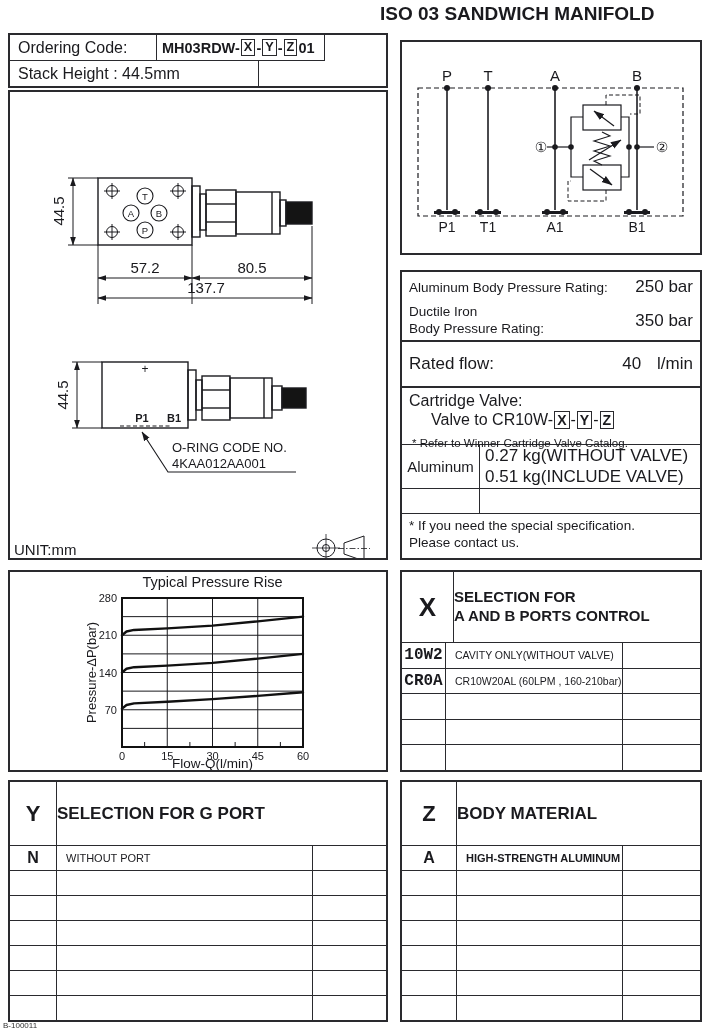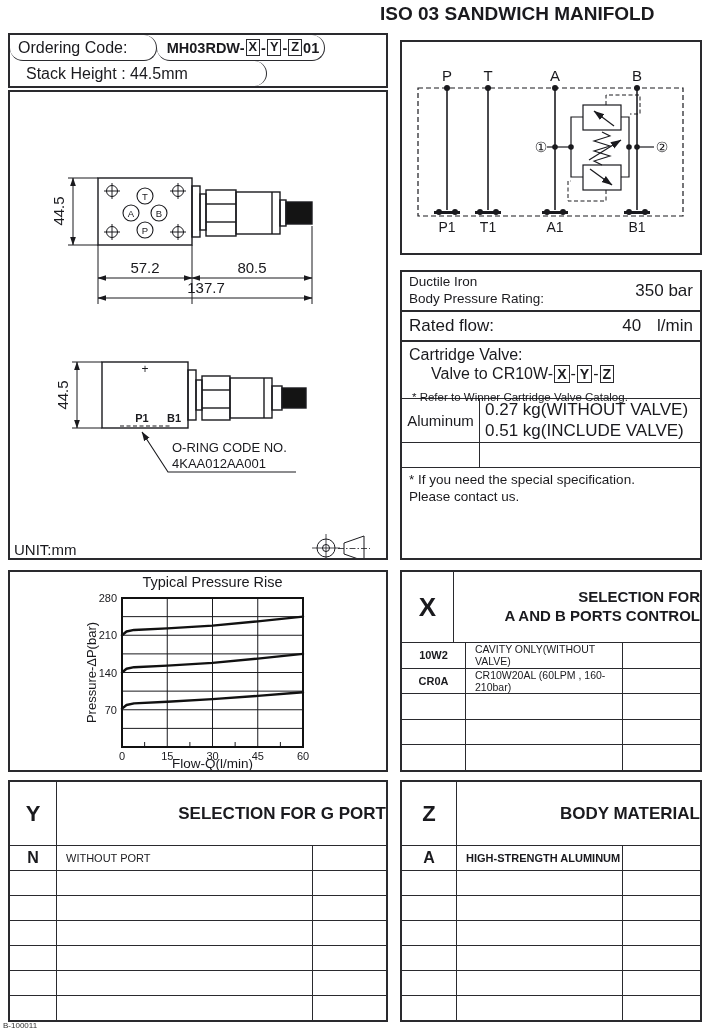--- a/index.html
+++ b/index.html
@@ -9,72 +9,72 @@
   .panel { position:absolute; border:2px solid #2a2a2e; background:#fff; }
   svg { display:block; font-family:inherit; }
   svg text { fill:#1a1a1e; }
 
   
   #page-title { position:absolute; left:380px; top:3px; width:322px; text-align:left;
     font-size:19px; font-weight:bold; letter-spacing:0px; }
 
   
   #ordering { left:8px; top:33px; width:380px; height:55px; }
-  #ordering .c { position:absolute; display:flex; align-items:center;border-radius:13px; }
+  #ordering .c { position:absolute; display:flex; align-items:center; }
   #ord-label { left:0; top:0; width:147px; height:26px; border-right:1px solid #2a2a2e; border-bottom:1px solid #2a2a2e; padding-left:8px; font-size:16px; }
-  #ord-code  { left:147px; top:0; width:168px; height:26px; border-right:1px solid #2a2a2e; border-bottom:1px solid #2a2a2e; padding-left:5px; font-size:14.5px; font-weight:bold;justify-content:center; }
-  #ord-stack { left:8px; top:26px; width:249px; height:25px; border-right:1px solid #2a2a2e; padding-left:8px; font-size:16px; }
+  #ord-code  { left:147px; top:0; width:168px; height:26px; border-right:1px solid #2a2a2e; border-bottom:1px solid #2a2a2e; padding-left:5px; font-size:14.5px; font-weight:bold; }
+  #ord-stack { left:0; top:26px; width:249px; height:25px; border-right:1px solid #2a2a2e; padding-left:8px; font-size:16px; }
   .codebox { display:inline-block; border:1px solid #2a2a2e; padding:0 2px; margin:0 1px; font-weight:bold; font-size:0.88em; line-height:1.15; }
 
   
   #drawings { left:8px; top:90px; width:380px; height:470px; }
 
   
   #schematic { left:400px; top:40px; width:302px; height:215px; }
 
   
   #tech { left:400px; top:270px; width:302px; height:290px; font-size:13.5px; }
   #tech .hdr { height:26px; border-bottom:1px solid #2a2a2e; display:flex; align-items:center; justify-content:center; font-weight:bold; font-size:15px; }
   .trow { display:flex; align-items:center; padding:0 7px; justify-content:space-between; }
   .trow .val { font-size:17px; white-space:nowrap; }
   #trow1 { height:30px; }
   #trow2 { height:40px; border-bottom:2px solid #2a2a2e; }
   #trow2 .two { display:flex; flex-direction:column; line-height:1.25; }
-  #trow3 { height:30px; border-bottom:2px solid #2a2a2e; font-size:17px; }
+  #trow3 { height:46px; border-bottom:2px solid #2a2a2e; font-size:17px; }
   #trow3 .valpair { display:flex; gap:16px; font-size:17px; }
   #cart { height:56px; padding:3px 7px 0 7px; line-height:1.2; }
   #cart .l1 { font-size:16px; }
   #cart .l2 { font-size:16px; padding-left:22px; }
   #cart .note { font-size:11.5px; padding-left:3px; margin-top:8px; }
   #wtbl { height:70px; border-top:1px solid #2a2a2e; border-bottom:1px solid #2a2a2e; display:flex; flex-direction:column; }
   #wtbl .wrow { display:flex; flex:1; }
   #wtbl .wrow + .wrow { border-top:1px solid #2a2a2e; }
   #wtbl .wc1 { width:78px; border-right:1px solid #2a2a2e; display:flex; align-items:center; justify-content:center; font-size:15px; }
   #wtbl .wc2 { flex:1; display:flex; flex-direction:column; justify-content:center; padding-left:5px; font-size:17px; line-height:1.25; }
   #techfoot { padding:4px 0 0 7px; font-size:13.5px; line-height:1.25; }
 
   
   #chartpanel { left:8px; top:570px; width:380px; height:202px; }
 
   
   .tbl { display:flex; flex-direction:column; }
   .tbl .hdr { display:flex; border-bottom:1px solid #2a2a2e; flex:none; }
   .tbl .hdr .hcode { border-right:1px solid #2a2a2e; display:flex; align-items:center; justify-content:center; font-weight:bold; }
-  .tbl .hdr .httl { flex:1; display:flex; flex-direction:column; align-items:flex-end; justify-content:center; font-weight:bold; text-align:center; line-height:1.25; }
+  .tbl .hdr .httl { flex:1; display:flex; flex-direction:column; align-items:flex-start; justify-content:center; font-weight:bold; text-align:center; line-height:1.25; }
   .tbl .row { display:flex; flex:1; border-bottom:1px solid #2a2a2e; min-height:0; }
   .tbl .row:last-child { border-bottom:none; }
   .tbl .rcode { border-right:1px solid #2a2a2e; display:flex; align-items:center; justify-content:center; font-weight:bold; }
   .tbl .rdesc { flex:1; border-right:1px solid #2a2a2e; display:flex; align-items:center; padding-left:9px; }
   .tbl .rextra { flex:none; }
 
   #xtbl { left:400px; top:570px; width:302px; height:202px; }
   #xtbl .hdr { height:71px; }
   #xtbl .hcode { width:52px; font-size:26px; }
   #xtbl .httl { font-size:15px; }
-  #xtbl .rcode { width:64px; font-size:11px; }
+  #xtbl .rcode { width:44px; font-size:16px;font-family:Liberation Mono, monospace; }
   #xtbl .rdesc { font-size:10.5px; }
   #xtbl .rextra { width:77px; }
 
   #ytbl { left:8px; top:780px; width:380px; height:242px; }
   #ytbl .hdr { height:64px; }
   #ytbl .hcode { width:47px; font-size:22px; }
   #ytbl .httl { font-size:17px; }
   #ytbl .rcode { width:47px; font-size:16px; }
   #ytbl .rdesc { font-size:11px; }
   #ytbl .rextra { width:73px; }
@@ -289,20 +289,24 @@
           <circle cx="227" cy="105" r="2.8"></circle>
             <circle cx="235" cy="105" r="2.8"></circle>
         </g>
         <text x="139" y="110" font-size="14" text-anchor="middle">①</text>
         <text x="260" y="110" font-size="14" text-anchor="middle">②</text>
       </g>
     </svg>
   </div>
 
   <div id="tech" class="panel">
+    <div id="trow1" class="trow">
+      <span>Aluminum Body Pressure Rating:</span>
+      <span class="val">250 bar</span>
+    </div>
     <div id="trow2" class="trow">
       <span class="two">
         <span>Ductile Iron</span>
         <span>Body Pressure Rating:</span>
       </span>
       <span class="val">350 bar</span>
     </div>
     <div id="trow3" class="trow">
       <span>Rated flow:</span>
       <span class="valpair">

